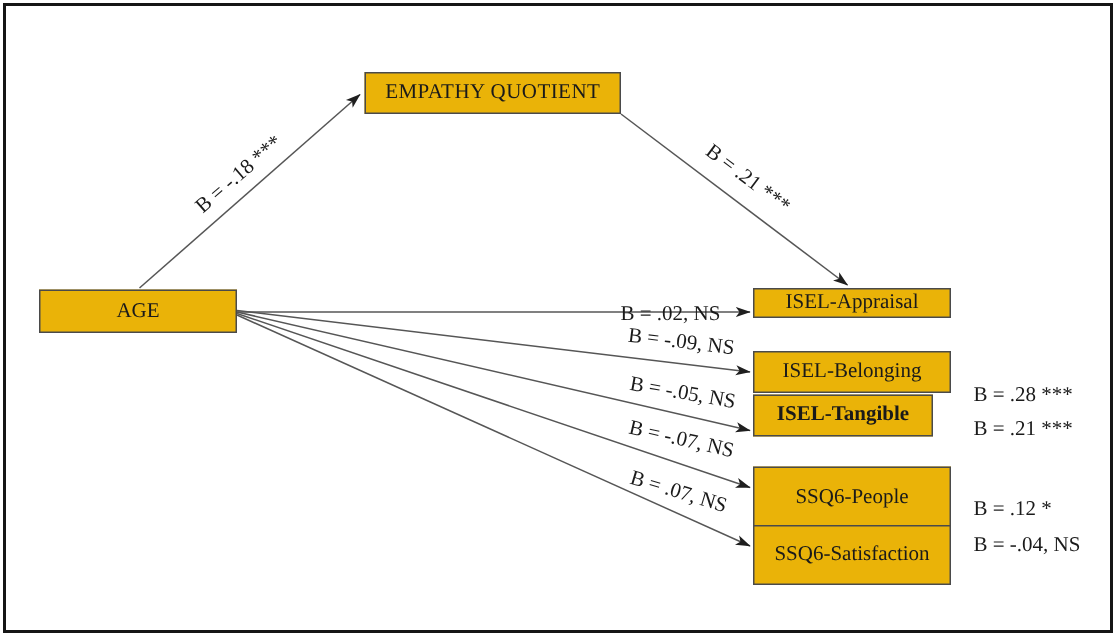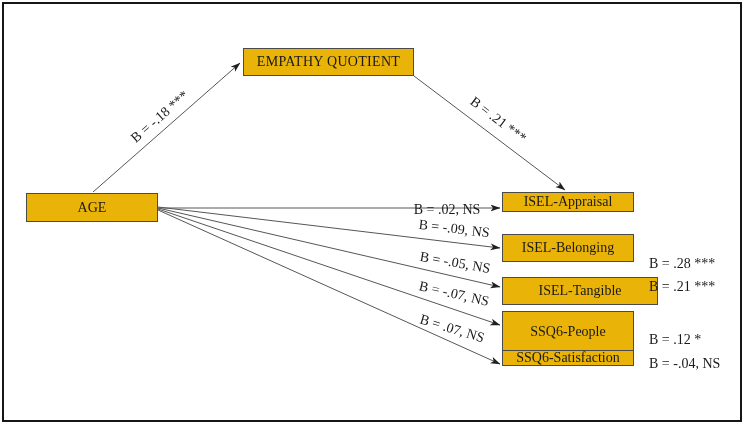--- a/index.html
+++ b/index.html
@@ -41,23 +41,23 @@
     align-items: center;
     justify-content: center;
     font-size: 14px;
     line-height: 1;
     white-space: nowrap;
   }
   .node-age        { left: 26px;  top: 193px; width: 132px; height: 29px; }
   .node-eq         { left: 243px; top: 48px;  width: 171px; height: 28px; letter-spacing: .3px; }
   .node-appraisal  { left: 502px; top: 192px; width: 132px; height: 20px; }
   .node-belonging  { left: 502px; top: 234px; width: 132px; height: 28px; }
-  .node-tangible   { left: 502px; top: 277px; width: 156px; height: 28px; }
+  .node-tangible   { left: 502px; top: 263px; width: 120px; height: 28px; font-weight: bold; }
   .node-people     { left: 502px; top: 311px; width: 132px; height: 41px; }
-  .node-satisfaction { left: 502px; top: 350px; width: 132px; height: 16px; }
+  .node-satisfaction { left: 502px; top: 350px; width: 132px; height: 40px; }
 
   .plabel {
     position: absolute;
     font-size: 14px;
     line-height: 1;
     white-space: nowrap;
     transform: translate(-50%, -50%) rotate(var(--r, 0deg));
     transform-origin: center center;
   }
   .pl-age-eq    { left: 160px; top: 117px; --r: -41deg; }

